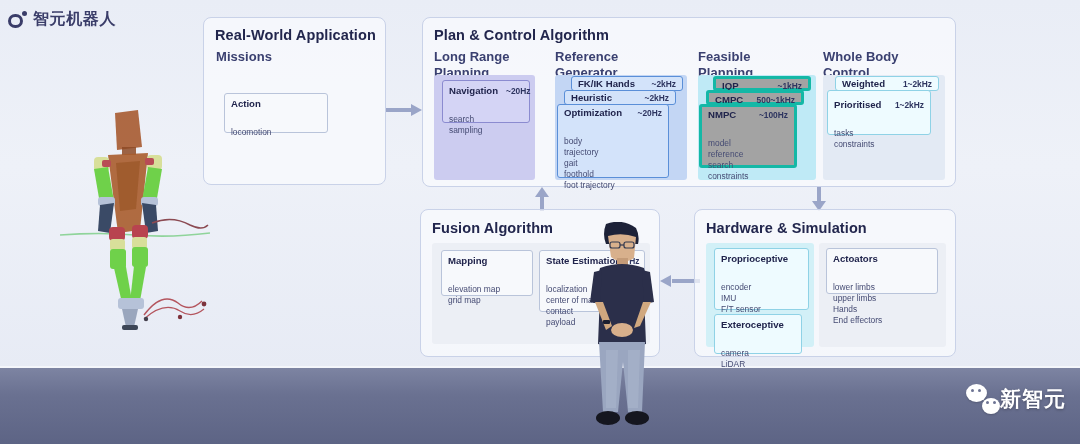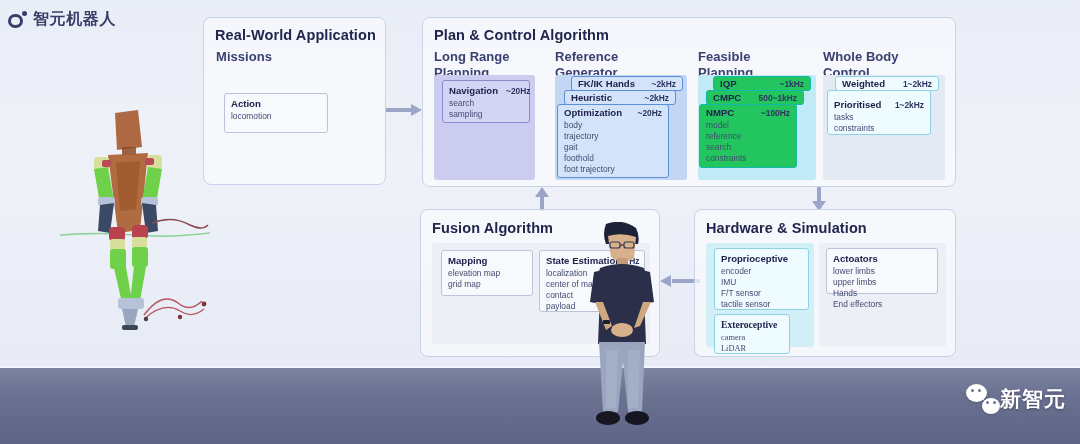--- a/index.html
+++ b/index.html
@@ -75,30 +75,30 @@
   .wash.grey { background: #eceff5; }
 
   
   .card {
     position: absolute;
     border-radius: 3px;
     padding: 4px 6px 5px 6px;
   }
   .card.lilac { background:#d4d4f5; border:1px solid #8b8bd0; }
   .card.peri  { background:#d3e3fa; border:1px solid #5a8fd8; }
-  .card.cyan  { background:#22c55e; border:1px solid #14b8a6; }
+  .card.cyan  { background:#a3a3a3; border:3px solid #14b8a6; }
   .card.white { background:#f7f9fc; border:1px solid #b9c4da; }
   .card.whitecyan { background:#eefbff; border:1px solid #8fd2e6; }
 
   .card-head {
     display:flex; align-items:baseline; gap:8px; white-space:nowrap;
   }
   .card-name { font-size: 9.6px; font-weight: 700; color:#20244c; }
   .card-freq { font-size: 8.4px; font-weight: 600; color:#2e3560; margin-left:auto; }
-  .card-list { margin-top: 2px; }
+  .card-list { margin-top: 18px; }
   .card-list div {
     font-size: 8.4px; color:#454b73; line-height: 1.32; white-space:nowrap;
   }
 
   
   .arrow { position: absolute; }
   .arrow .shaft { position:absolute; background:#9aa5c8; }
   .arrow .head  { position:absolute; width:0; height:0; }
 
   
@@ -373,21 +373,21 @@
       <div class="card-head">
         <span class="card-name">Proprioceptive</span>
       </div>
       <div class="card-list">
         <div>encoder</div>
         <div>IMU</div>
         <div>F/T sensor</div>
         <div>tactile sensor</div>
       </div>
     </div>
-    <div class="card whitecyan" style="left:19px; top:104px; width:76px; height:40px;font-family:Liberation Serif, serif;">
+    <div class="card whitecyan" style="left:19px; top:104px; width:88px; height:40px;">
       <div class="card-head">
         <span class="card-name">Exteroceptive</span>
       </div>
       <div class="card-list">
         <div>camera</div>
         <div>LiDAR</div>
       </div>
     </div>
     <div class="card white" style="left:131px; top:38px; width:112px; height:46px;">
       <div class="card-head">

